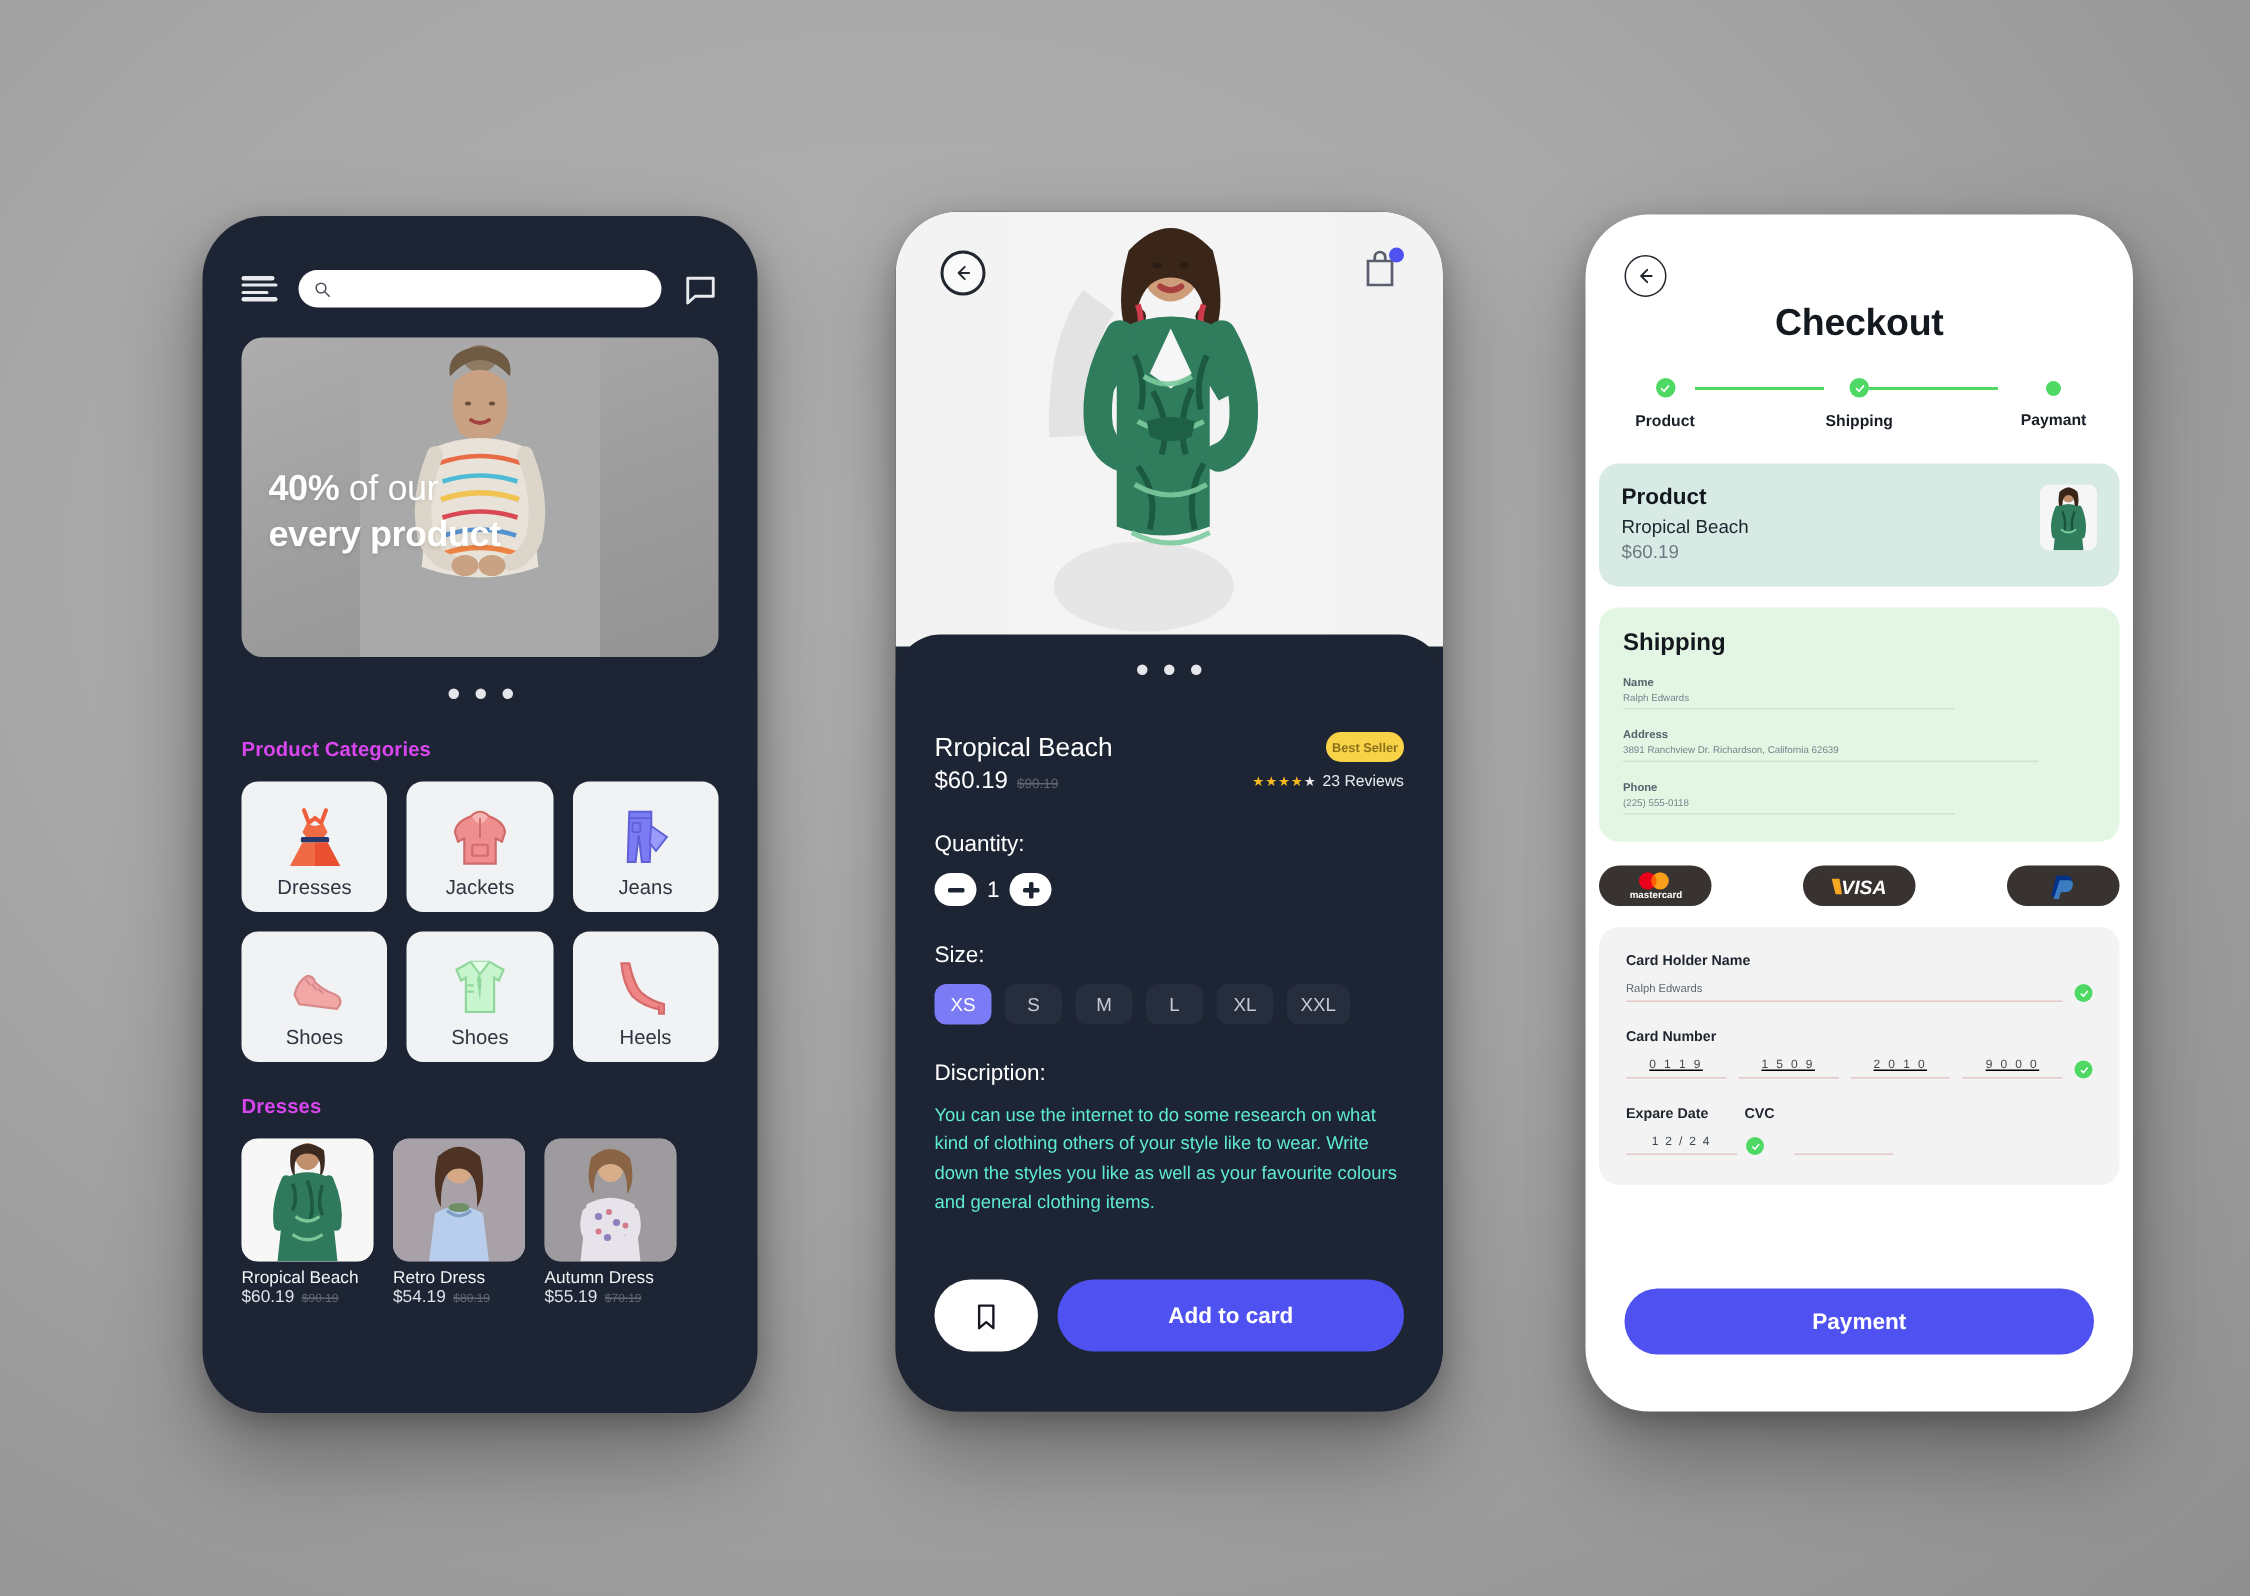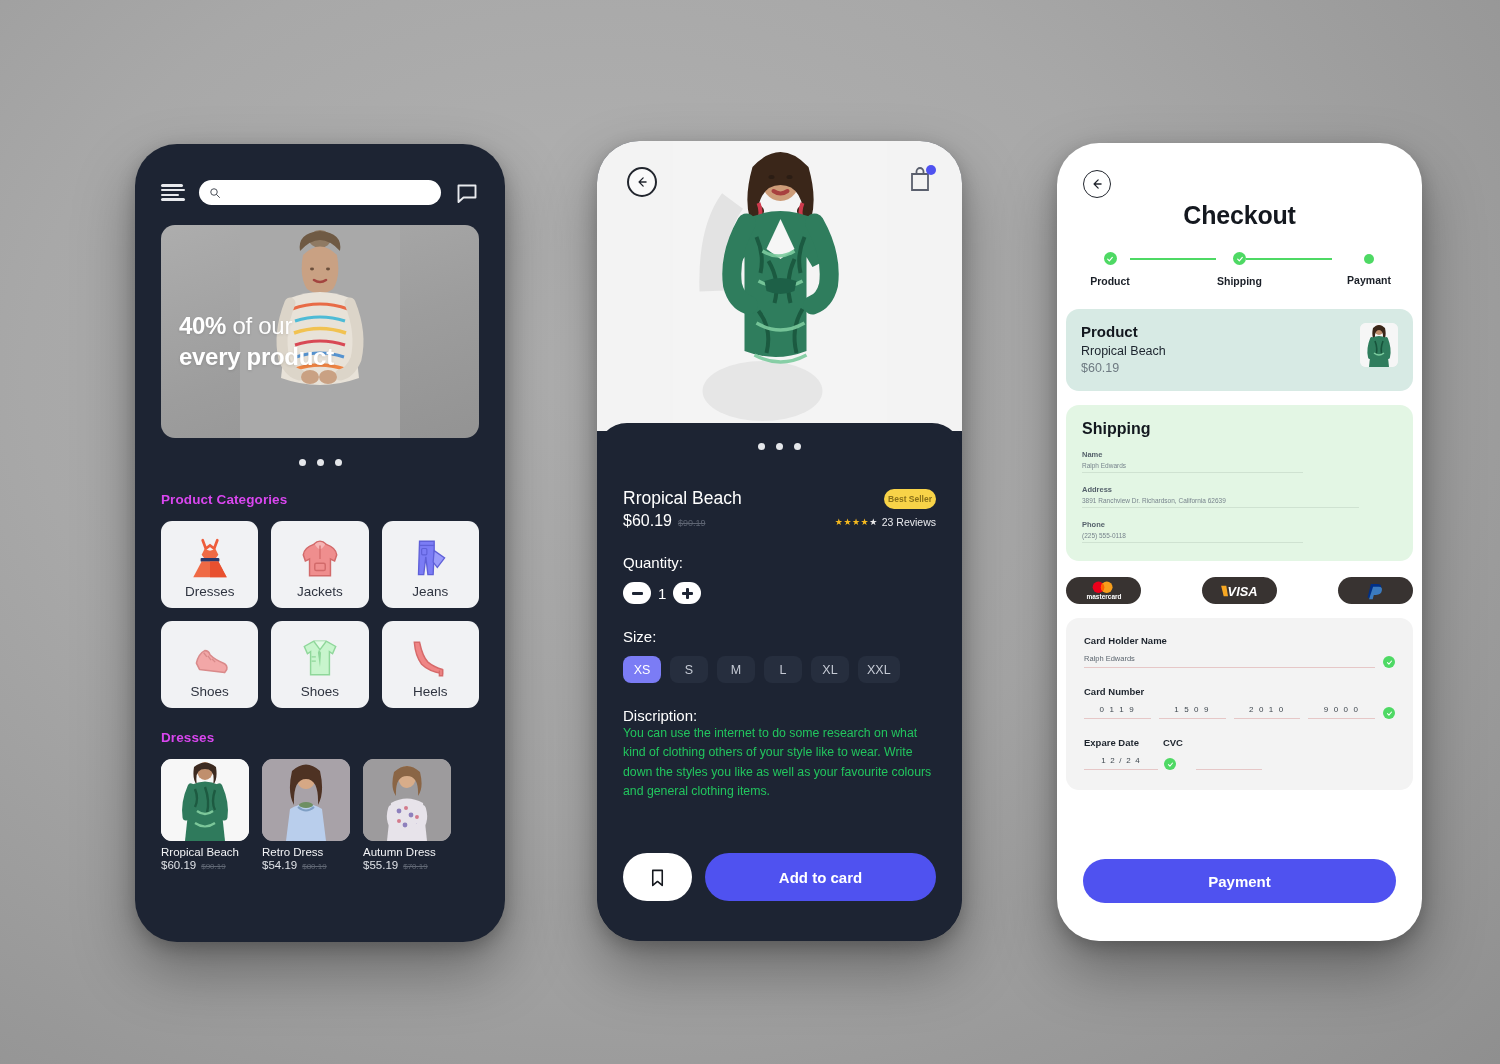--- a/index.html
+++ b/index.html
@@ -132,21 +132,21 @@
   .qty-num { color: #fff; font-size: 15px; padding: 0 7px; }
 
   .sizes { display: flex; gap: 9px; margin-top: 11px; }
   .size-chip {
     min-width: 38px; height: 27px; border-radius: 8px; background: #262e3e;
     color: #c5cad4; font-size: 12.5px; display: flex; align-items: center; justify-content: center;
     padding: 0 9px; cursor: pointer;
   }
   .size-chip.active { background: #7b7cf5; color: #fff; }
 
-  .desc { color: #22c55e; font-size: 12.3px; line-height: 1.58; margin-top: 0; }
+  .desc { color: #5eead4; font-size: 12.3px; line-height: 1.58; margin-top: 10px; }
 
   .p2-actions { display: flex; gap: 13px; align-items: center; position: absolute; left: 26px; right: 26px; bottom: 40px; }
   .bookmark-btn {
     width: 69px; height: 48px; border-radius: 26px; background: #fff;
     display: flex; align-items: center; justify-content: center; cursor: pointer;
   }
   .addcart-btn {
     flex: 1; height: 48px; border-radius: 26px; background: #4f52f0;
     color: #fff; font-size: 15px; font-weight: 700; border: none;
     display: flex; align-items: center; justify-content: center; cursor: pointer;
@@ -187,21 +187,21 @@
 
   .pay-methods { display: flex; justify-content: space-between; margin-top: 16px; }
   .pm { width: 75px; height: 27px; border-radius: 14px; background: #383331; display: flex; align-items: center; justify-content: center; cursor: pointer; }
 
   .card-form { background: #f3f3f3; border-radius: 13px; margin-top: 14px; padding: 17px 18px 20px 18px; }
   .cf-label { font-size: 9.5px; font-weight: 700; color: #1d242d; }
   .cf-row { display: flex; align-items: flex-end; gap: 8px; margin-top: 8px; }
   .cf-input { flex: 1; font-size: 7.5px; color: #5c666f; padding-bottom: 4px; border-bottom: 1px solid #e6c7c7; }
   .tick { width: 12px; height: 12px; border-radius: 50%; background: #4ed964; display: flex; align-items: center; justify-content: center; flex: 0 0 auto; }
   .tick svg { width: 7px; height: 7px; }
-  .cn-group { display: flex; gap: 8px; flex: 1; }
+  .cn-group { display: flex; gap: 8px; flex: 1; text-decoration: underline; }
   .cn-group .seg { flex: 1; font-size: 8px; color: #3e474f; letter-spacing: 1.6px; text-align: center; padding-bottom: 4px; border-bottom: 1px solid #e6c7c7; }
   .cf-block { margin-top: 18px; }
   .exp-wrap { display: flex; gap: 20px; margin-top: 8px; align-items: flex-end; }
   .exp-in { width: 74px; font-size: 8px; color: #3e474f; letter-spacing: 1.2px; text-align: center; padding-bottom: 4px; border-bottom: 1px solid #e6c7c7; }
   .cvc-in { width: 66px; padding-bottom: 4px; border-bottom: 1px solid #e6c7c7; height: 14px; }
   .labels-row { display: flex; gap: 24px; }
 
   .pay-btn {
     position: absolute; left: 26px; right: 26px; bottom: 38px; height: 44px;
     border-radius: 23px; background: #4f52f0; color: #fff; font-size: 15px; font-weight: 700;

